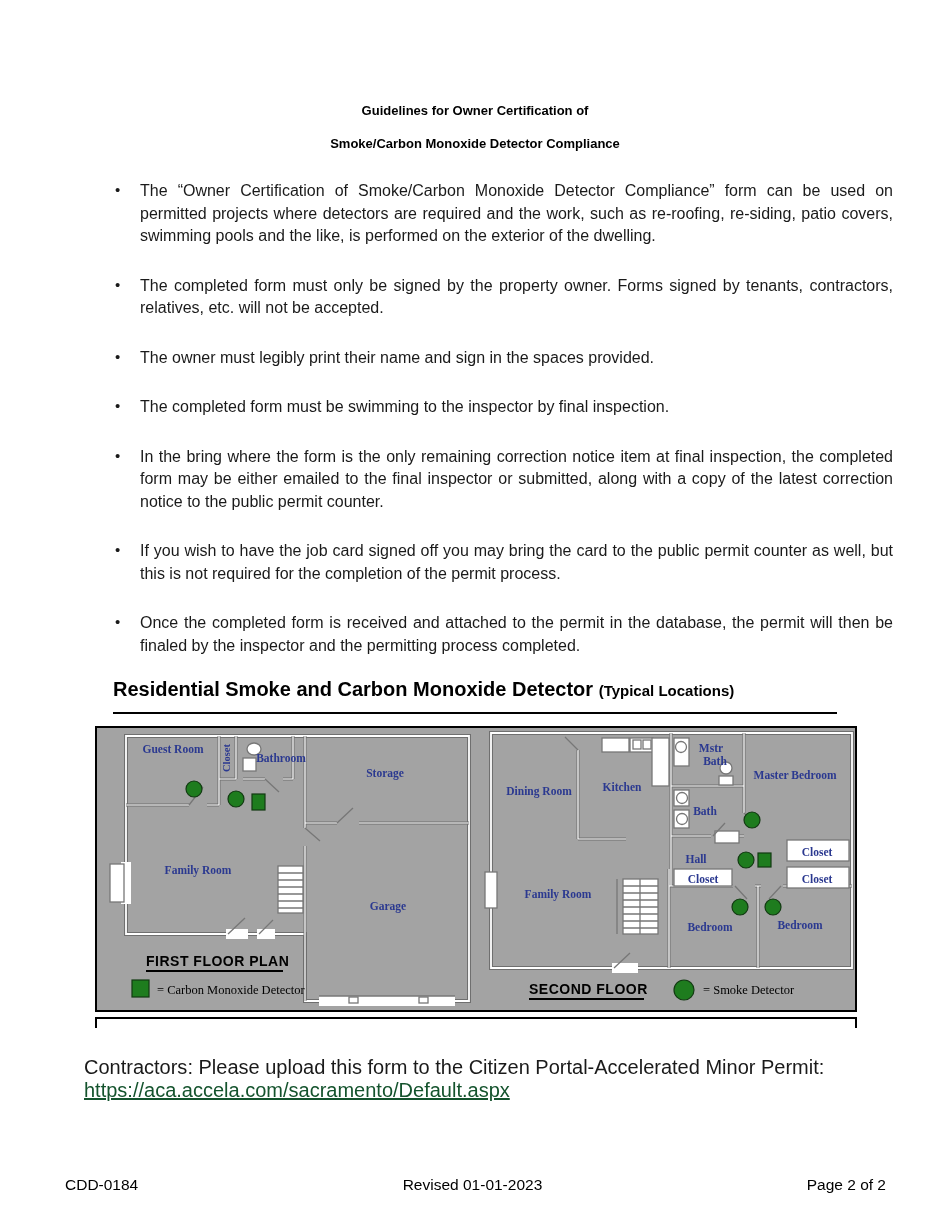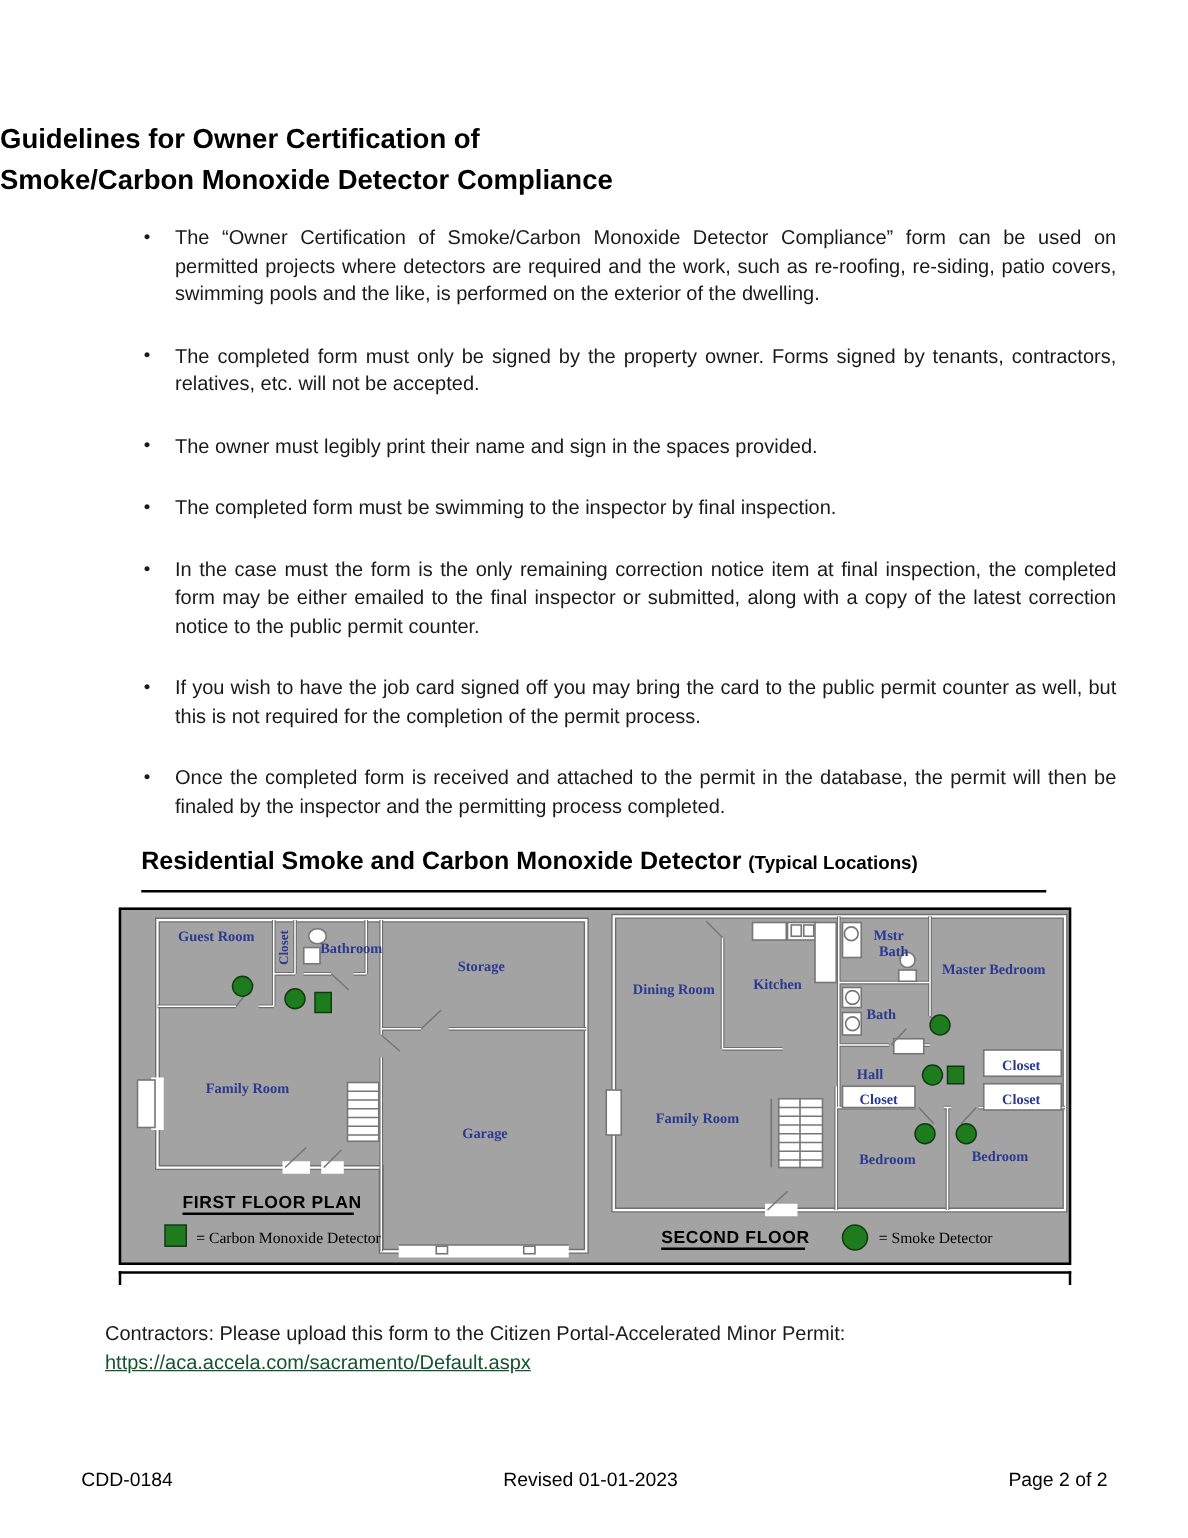--- a/index.html
+++ b/index.html
@@ -1,33 +1,33 @@
 <!DOCTYPE html>
 <html><head>
 <meta charset="utf-8">
 <style>
   html,body{margin:0;padding:0;background:#fff;}
   .page{position:relative;width:950px;height:1230px;background:#fff;overflow:hidden;
         font-family:"Liberation Sans",sans-serif;color:#111;}
-  .title{margin:94px 0 0;font-size:22px;font-weight:bold;
+  .title{margin:94px 0 0;text-align:center;font-size:13px;font-weight:bold;
          line-height:33px;color:#000;}
   .bullets{margin:20px 57px 0 113px;padding:0;list-style:none;}
   .bullets li{position:relative;margin:0 0 27px;padding-left:27px;font-size:16px;
               line-height:22.5px;text-align:justify;color:#1a1a1a;}
   .bullets .marker{position:absolute;left:2px;top:-1px;font-size:15px;}
   .bold{font-weight:normal;}
   .u{}
   .section-heading{margin:-8px 0 0 113px;font-size:20px;font-weight:bold;color:#000;
                    line-height:26px;}
   .section-heading .qualifier{font-size:15px;}
   .heading-rule{margin:8px 0 0 113px;width:724px;height:0;border:none;border-top:2px solid #000;}
   .plan-box{margin:12px 0 0 95px;width:758px;height:282px;border:2px solid #000;background:#a3a3a3;}
   .plan-box svg{display:block;}
   .plan-sliver{margin:5px 0 0 95px;width:758px;height:9px;border:2px solid #000;border-bottom:none;}
-  .contractors{margin:28px 0 0 84px;font-size:16px;line-height:23px;color:#1a1a1a;}
+  .contractors{margin:28px 0 0 84px;font-size:20px;line-height:23px;color:#1a1a1a;}
   .contractors a{color:#14532d;text-decoration:underline;}
   .footer{position:absolute;top:1176px;left:65px;right:64px;display:flex;
           justify-content:space-between;font-size:15.5px;color:#000;gap:36px;}
   
   .wall-out{fill:none;stroke:#6f6f6f;stroke-width:4;}
   .wall-out-core{fill:none;stroke:#fff;stroke-width:1.8;}
   .wall-in{fill:none;stroke:#6f6f6f;stroke-width:3;}
   .wall-in-core{fill:none;stroke:#fff;stroke-width:1.2;}
   .thin{fill:none;stroke:#777;stroke-width:1.3;}
   .fixt{fill:#fff;stroke:#777;stroke-width:1.3;}
@@ -60,21 +60,21 @@
     <li>
       <span class="marker">•</span>
       <span>The owner must legibly print their name and sign in the spaces provided.</span>
     </li>
     <li>
       <span class="marker">•</span>
       <span>The completed form must be swimming to the inspector by final inspection.</span>
     </li>
     <li>
       <span class="marker">•</span>
-      <span>In the case must the form is the </span><span class="u">only remaining correction notice item</span><span> at final inspection, the completed form may be either emailed to the final inspector or submitted, along with a copy of the latest correction notice to the public permit counter.</span>
+      <span>In the bring where the form is the </span><span class="u">only remaining correction notice item</span><span> at final inspection, the completed form may be either emailed to the final inspector or submitted, along with a copy of the latest correction notice to the public permit counter.</span>
     </li>
     <li>
       <span class="marker">•</span>
       <span>If you wish to have the job card signed off you may bring the card to the public permit counter as well, but this is not required for the completion of the permit process.</span>
     </li>
     <li>
       <span class="marker">•</span>
       <span>Once the completed form is received and attached to the permit in the database, the permit will then be finaled by the inspector and the permitting process completed.</span>
     </li>
   </ul>

